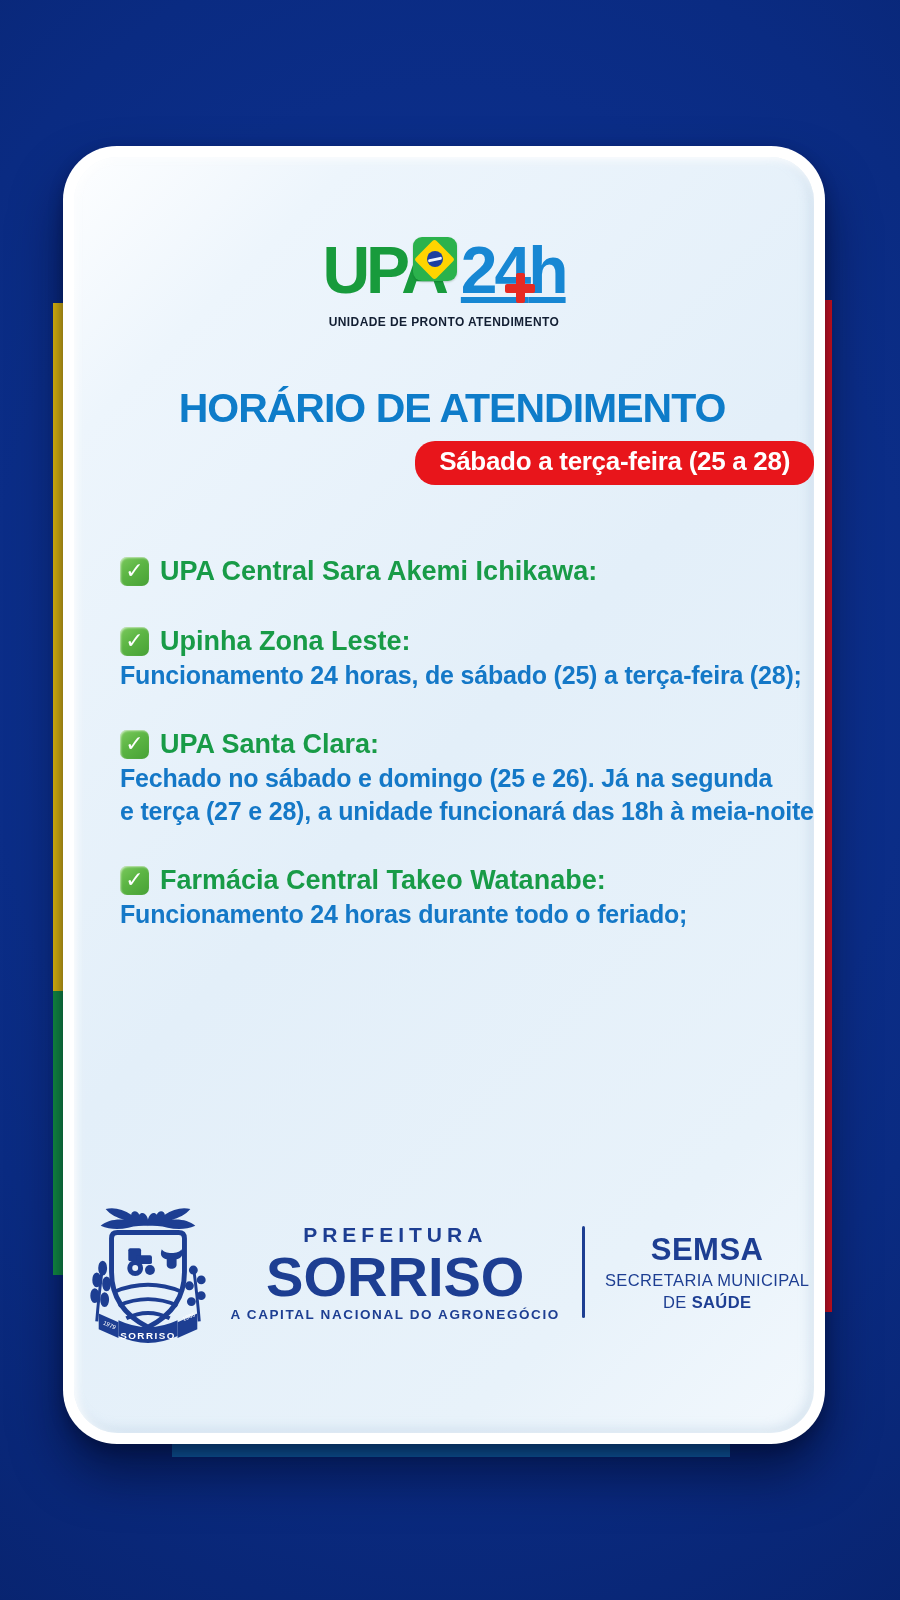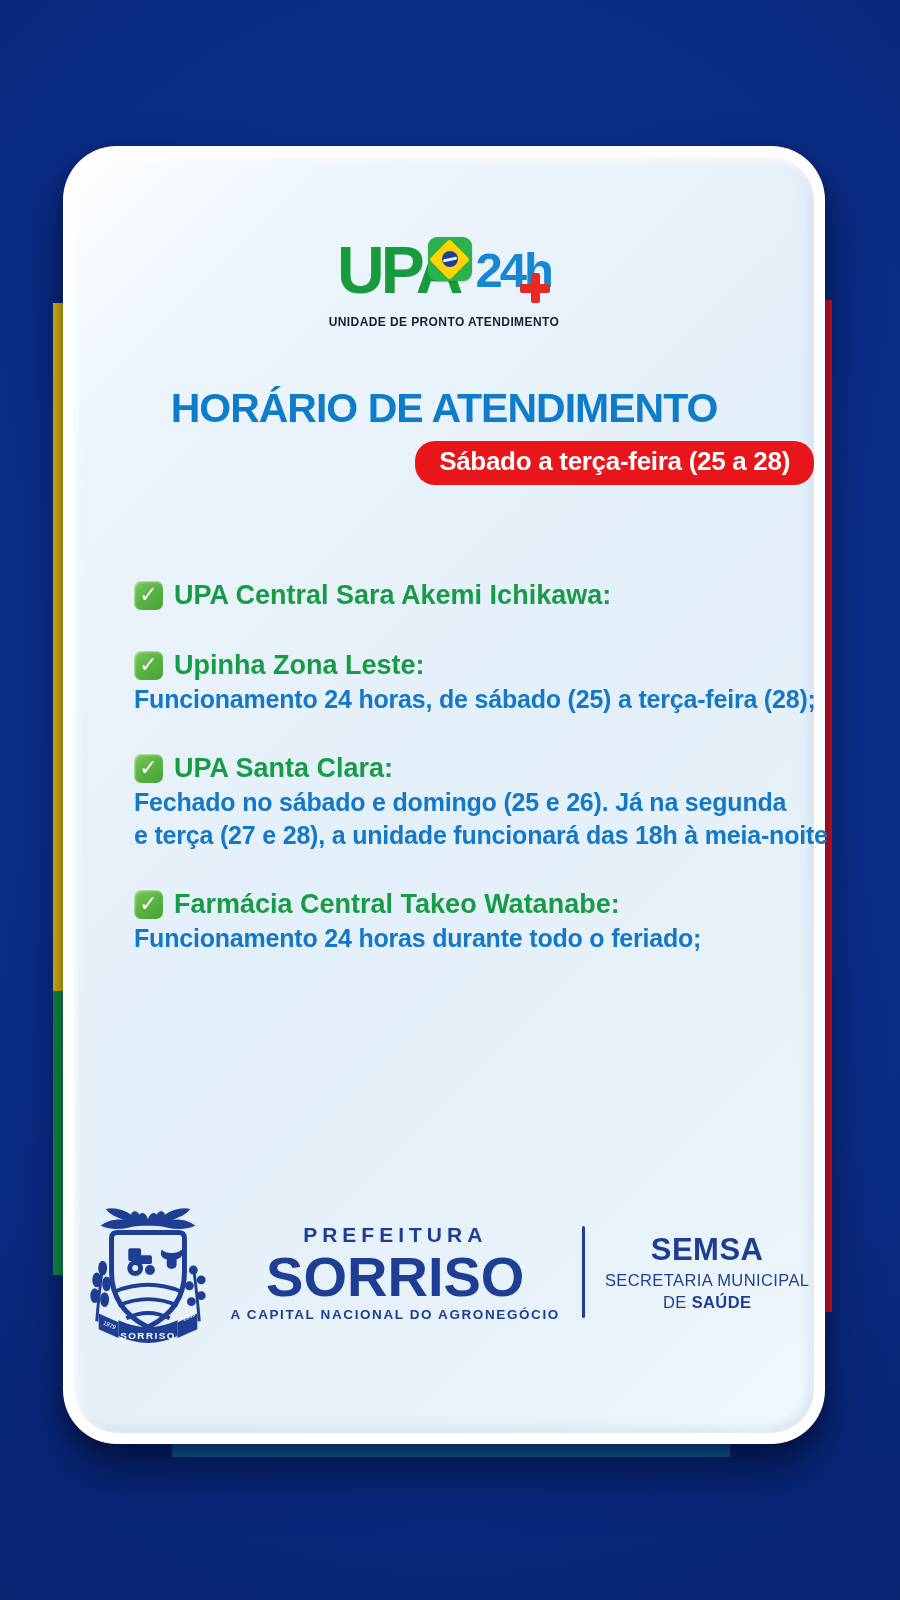--- a/index.html
+++ b/index.html
@@ -31,33 +31,33 @@
   }
   
   .logo-block{position:absolute;top:80px;left:0;width:100%;text-align:center;}
   .upa-row{position:relative;display:flex;justify-content:center;align-items:flex-start;height:72px;}
   .upa-word{font-size:66px;font-weight:700;letter-spacing:-4px;color:#189b3c;line-height:66px;position:relative;}
   .flag{position:absolute;width:44px;height:44px;right:-12px;top:0;background:#2bb24c;border-radius:9px;
         display:flex;align-items:center;justify-content:center;box-shadow:0 1px 2px rgba(0,60,20,.25);}
   .flag .diamond{position:absolute;width:29px;height:29px;background:#ffd400;transform:rotate(45deg);border-radius:3px;}
   .flag .circle{position:absolute;width:16px;height:16px;background:#1b3fa0;border-radius:50%;}
   .flag .band{position:absolute;width:14px;height:3px;background:#eef6ff;border-radius:2px;transform:rotate(-12deg);}
-  .upa-24wrap{position:relative;margin-left:16px;color:#1787d3;font-size:49px;font-weight:700;letter-spacing:-3px;line-height:66px;}
+  .upa-24wrap{position:relative;margin-left:16px;color:#1787d3;font-size:66px;font-weight:700;letter-spacing:-3px;line-height:66px;text-decoration:underline;}
   .cross{position:absolute;width:30px;height:30px;left:44px;top:36px;}
   .cross::before{content:"";position:absolute;left:11px;top:0;width:9px;height:30px;background:#e62a22;border-radius:2px;}
   .cross::after{content:"";position:absolute;top:11px;left:0;width:30px;height:9px;background:#e62a22;border-radius:2px;}
   .upa-sub{margin-top:6px;font-size:12px;font-weight:700;letter-spacing:.4px;color:#131f33;}
   
-  .title{position:absolute;top:228px;left:0;width:100%;text-align:center;
+  .title{position:absolute;top:228px;left:8px;width:100%;text-align:center;
          font-size:41px;font-weight:700;letter-spacing:-1px;color:#0e7cc9;}
   .badge-row{position:absolute;top:284px;left:0;width:100%;text-align:right;text-decoration:underline;}
   .badge{display:inline-block;background:#e8151b;color:#ffffff;font-size:26px;font-weight:700;
          padding:5px 24px 8px 24px;border-radius:20px;letter-spacing:-.3px;}
   
-  .list{position:absolute;top:396px;left:60px;width:700px;margin-top:24px;}
+  .list{position:absolute;top:396px;left:46px;width:700px;}
   .item{margin-bottom:34px;}
   .item-title{font-size:27px;font-weight:700;color:#189b47;line-height:36px;display:flex;align-items:center;}
   .check{flex:0 0 auto;width:29px;height:29px;margin-right:11px;border-radius:7px;
          background:linear-gradient(145deg,#7cca5d 0%,#5cb544 45%,#47a136 100%);
          box-shadow:inset 1px 1px 2px rgba(255,255,255,.6);
          display:flex;align-items:center;justify-content:center;}
   .check::after{content:"✓";color:#ffffff;font-size:22px;font-weight:700;line-height:1;}
   .item-desc{font-size:25px;font-weight:700;color:#1478c7;line-height:33px;white-space:pre-line;letter-spacing:-.2px;}
   
   .footer{position:absolute;top:1040px;left:0;width:100%;display:flex;justify-content:center;align-items:center;}

